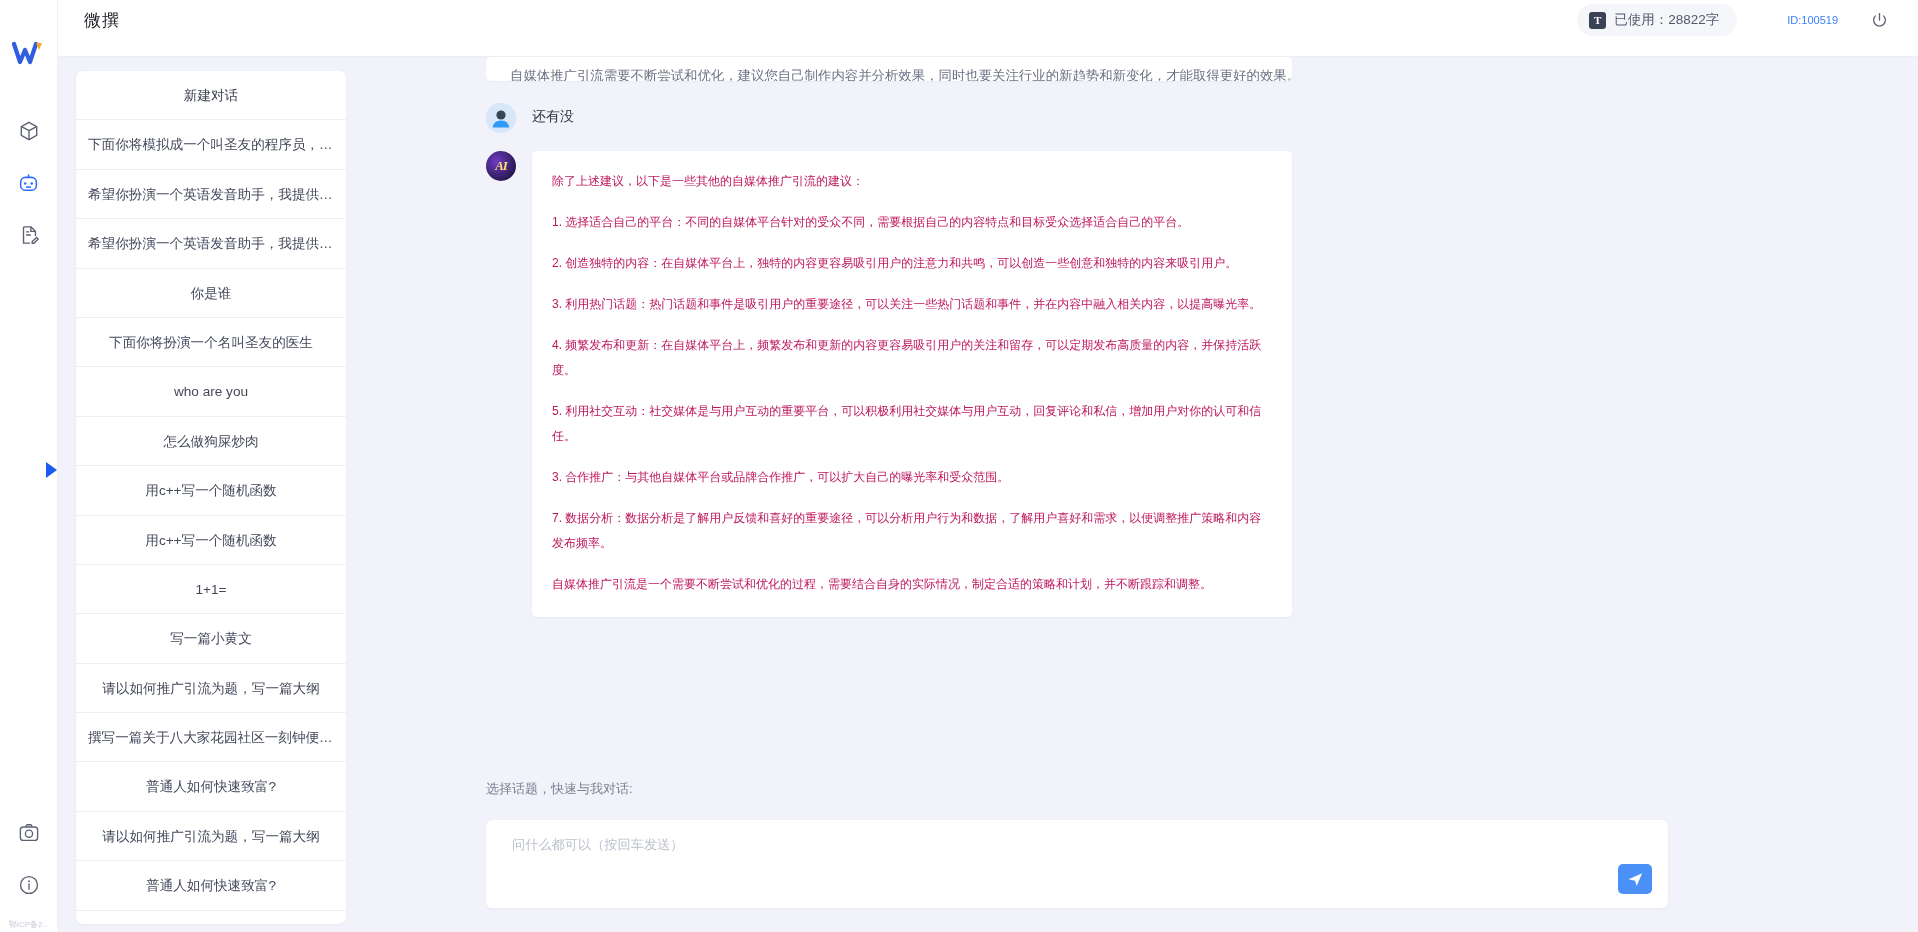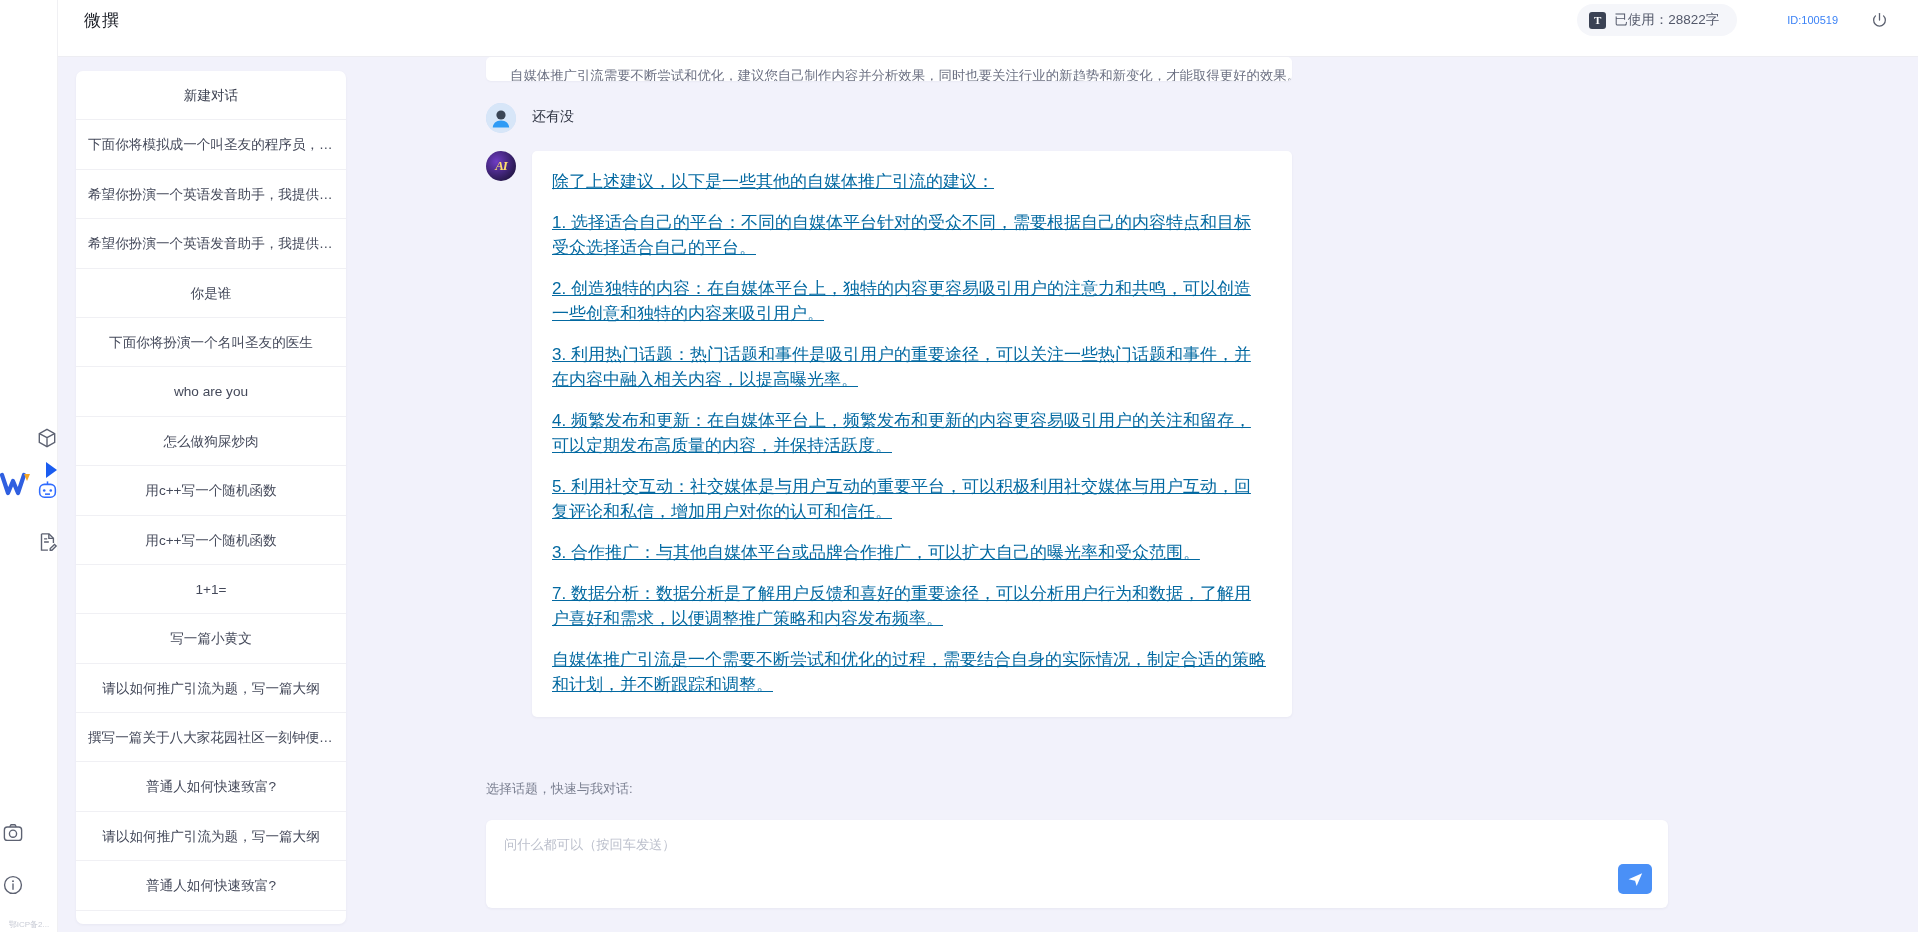--- a/index.html
+++ b/index.html
@@ -10,21 +10,21 @@
     background: #ffffff;
     overflow: hidden;
   }
   .app { position: relative; width: 1918px; height: 932px; display: flex; }
 
   
   .rail {
     width: 58px; height: 932px;
     background: #ffffff;
     border-right: 1px solid #f0f0f3;
-    display: flex; flex-direction: row; align-items: center;
+    display: flex; flex-direction: column; align-items: center;
     position: relative; flex: 0 0 58px;
     z-index: 5;
   }
   .rail-logo { margin-top: 38px; width: 40px; height: 32px; display:flex; align-items:center; justify-content:center; }
   .rail-icons { margin-top: 48px; display: flex; flex-direction: column; gap: 26px; align-items: center; }
   .rail-ic {
     width: 26px; height: 26px; display: flex; align-items: center; justify-content: center;
     color: #5d6272; cursor: pointer;
   }
   .rail-ic.active { color: #2f6bff; }
@@ -137,42 +137,42 @@
   }
   .msg-user-text { font-size: 14px; color: #2e3342; padding-top: 5px; text-align: right; }
 
   .ai-bubble {
     background: #ffffff; border-radius: 5px;
     padding: 18px 26px 20px 20px;
     box-shadow: 0 1px 3px rgba(40,44,80,.05);
     flex: 1; min-width: 0;
   }
   .ai-p {
-    font-size: 17px; line-height: 25px; color: #0369a1;
+    font-size: 12px; line-height: 25px; color: #be185d;
     margin-bottom: 16px;
-    text-decoration: underline;
   }
   .ai-p:last-child { margin-bottom: 0; }
 
   
   .composer { padding: 0 250px 24px 126px; }
   .composer-label { font-size: 13px; color: #7a7f90; margin-bottom: 22px; }
   .composer-box {
     position: relative;
     background: #ffffff; border-radius: 6px;
     height: 88px;
     box-shadow: 0 1px 3px rgba(40,44,80,.05);
   }
   .composer-input {
     width: 100%; height: 100%; border: none; outline: none; resize: none;
     background: transparent;
     padding: 14px 70px 14px 18px;
     font-size: 13.2px; color: #3d4251;
     font-family: "Liberation Sans", "DejaVu Sans", sans-serif;
     line-height: 22px;
+    margin-left: 8px;
   }
   .composer-input::placeholder { color: #bdc1cd; }
   .send-btn {
     position: absolute; right: 16px; bottom: 14px;
     width: 34px; height: 30px; border-radius: 5px;
     background: #4a90f7; border: none; cursor: pointer;
     display: flex; align-items: center; justify-content: center;
   }
   svg { display: block; }
 </style>

